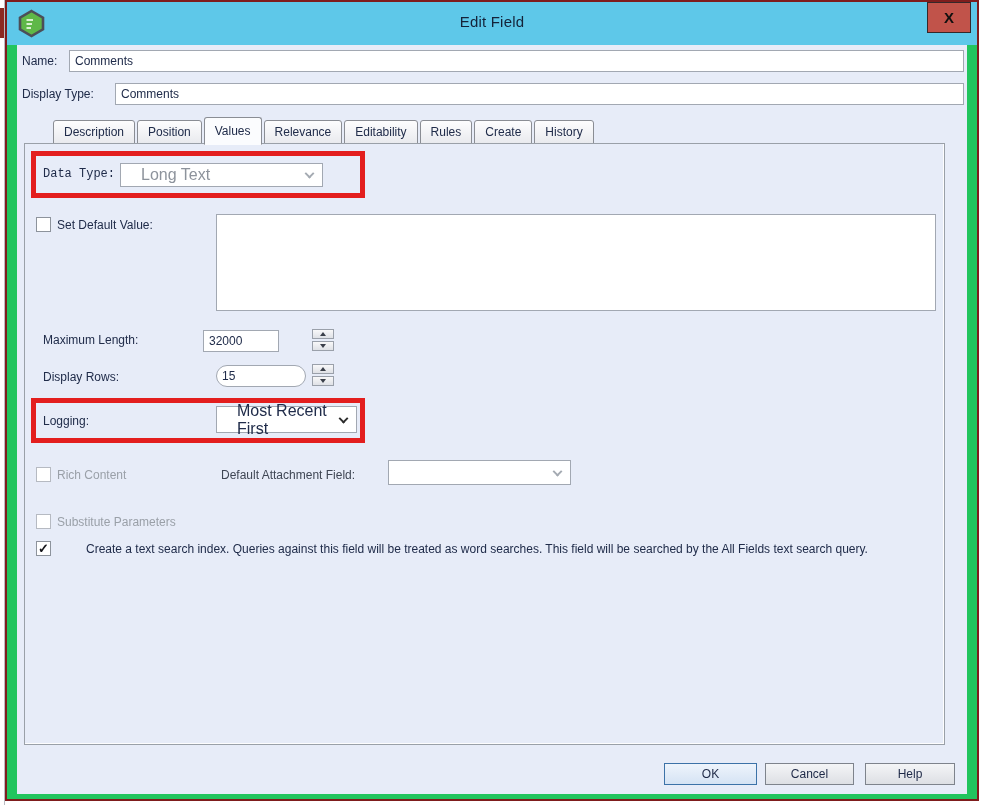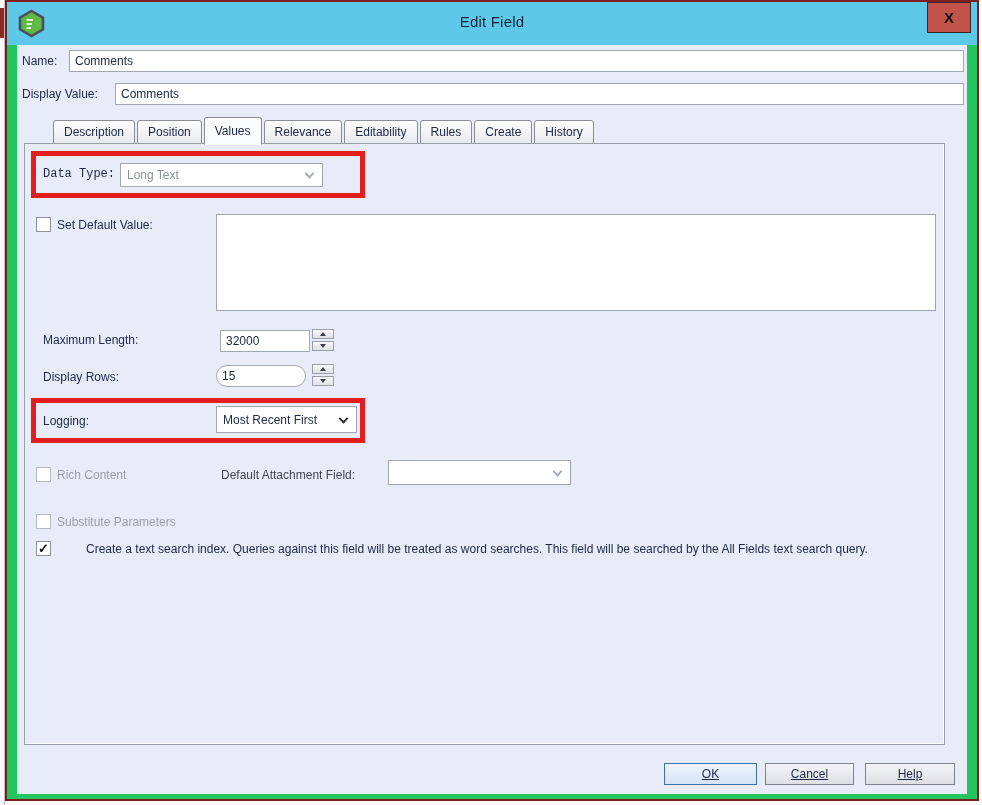--- a/index.html
+++ b/index.html
@@ -43,22 +43,22 @@
   .tab-panel { position:absolute; left:7px; top:98px; width:921px; height:602px;
                border:1px solid #9aa0a8; background:#e7ecf8; z-index:2;
                box-shadow: inset -1px -1px 0 #fdfdfe; }
 
   
   .redbox { position:absolute; border:5px solid #e31e1e; background:transparent; z-index:5; }
   .redbox1 { left:6px; top:7px; width:334px; height:47px; }
   .redbox2 { left:6px; top:254px; width:334px; height:45px; }
 
   
-  .dd { position:absolute; background:#ffffff; border:1px solid #a2a8b2; font-size:12px;
-        color:#202c4a; padding-left:6px; display:flex; align-items:center; }
+  .dd { position:absolute; background:#ffffff; border:1px solid #a2a8b2; font-size:16px;
+        color:#202c4a; padding-left:20px; display:flex; align-items:center; }
   .dd.disabled { color:#8d939c; }
   .chev { position:absolute; right:9px; top:50%; width:7px; height:7px;
           border-right:2px solid #a4aab2; border-bottom:2px solid #a4aab2;
           transform:translateY(-70%) rotate(45deg); }
   .chev.dark { border-color:#2c2c2c; }
 
   
   .checkbox { position:absolute; width:15px; height:15px; background:#ffffff;
               border:1px solid #8d939c; display:flex; align-items:center; justify-content:center; }
   .checkbox.disabled { border-color:#b6bac2; }
@@ -70,21 +70,21 @@
               border:1px solid #9aa0aa; display:flex; align-items:center; justify-content:center; }
   .tri-up { width:0; height:0; border-left:3px solid transparent; border-right:3px solid transparent;
             border-bottom:4px solid #3a3f4a; }
   .tri-down { width:0; height:0; border-left:3px solid transparent; border-right:3px solid transparent;
               border-top:4px solid #3a3f4a; }
 
   .wrap-lbl { position:absolute; font-size:12px; color:#202c4a; line-height:1.55; white-space:normal; }
 
   
   .btn { position:absolute; height:22px; font-size:12px; color:#1e2947; text-align:center; line-height:20px;
-         background:linear-gradient(#f4f5f7,#dddfe4); border:1px solid #7e838c;text-decoration:underline; }
+         background:linear-gradient(#f4f5f7,#dddfe4); border:1px solid #7e838c; }
   .btn.default { background:linear-gradient(#eef4fc,#d5e3f4); border:1px solid #3c72a8; }
 </style>
 </head>
 <body>
 
 <div class="stage">
 
   <div class="bg-fragment"></div>
   <div class="bg-edge"></div>
 
@@ -101,21 +101,21 @@
       </span>
       <div class="title">Edit Field</div>
       <div class="close-btn">X</div>
     </div>
 
     <div class="content">
 
       <span class="lbl" style="left:5px; top:9px;">Name:</span>
       <input class="tbox" style="left: 52px; top: 5px; width: 895px; height: 22px;" value="Comments">
 
-      <span class="lbl" style="left:5px; top:42px;">Display Value:</span>
+      <span class="lbl" style="left:5px; top:42px;">Display Type:</span>
       <input class="tbox" style="left: 98px; top: 38px; width: 849px; height: 22px;" value="Comments">
 
       <div class="tabs">
         <div class="tab">Description</div>
         <div class="tab">Position</div>
         <div class="tab active">Values</div>
         <div class="tab">Relevance</div>
         <div class="tab">Editability</div>
         <div class="tab">Rules</div>
         <div class="tab">Create</div>
@@ -129,21 +129,21 @@
         <div class="dd disabled" style="left:95px; top:19px; width:203px; height:24px;">
           <span>Long Text</span>
           <span class="chev"></span>
         </div>
 
         <div class="checkbox" style="left:11px; top:73px;"></div>
         <span class="lbl" style="left:32px; top:74px;">Set Default Value:</span>
         <textarea class="tbox" style="left: 191px; top: 70px; width: 720px; height: 97px;"></textarea>
 
         <span class="lbl" style="left:18px; top:189px;">Maximum Length:</span>
-        <input class="tbox" style="left: 195px; top: 186px; width: 90px; height: 22px;" value="32000">
+        <input class="tbox" style="left: 178px; top: 186px; width: 76px; height: 22px;" value="32000">
         <div class="spin" style="left:287px; top:185px;">
           <div class="spin-btn">
               <span class="tri-up"></span>
             </div>
           <div class="spin-btn">
               <span class="tri-down"></span>
             </div>
         </div>
 
         <span class="lbl" style="left:18px; top:226px;">Display Rows:</span>

